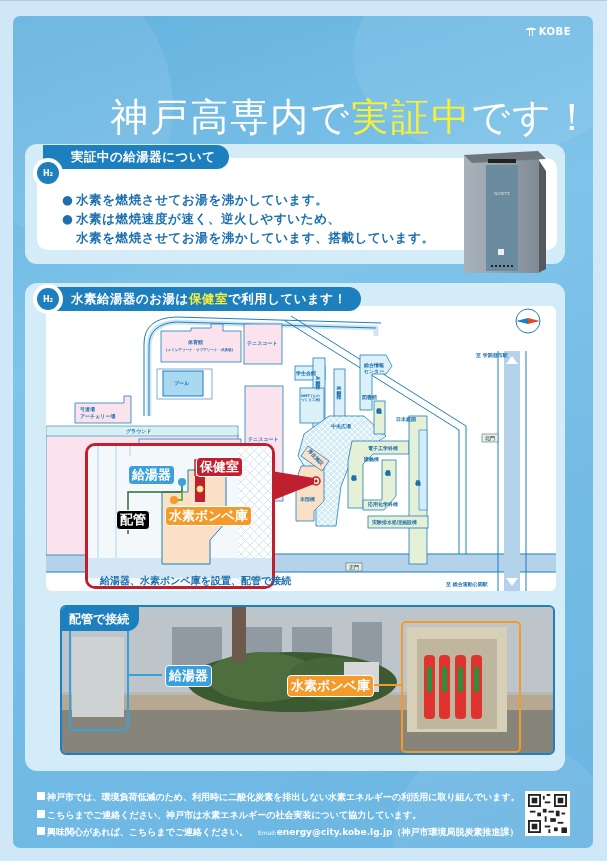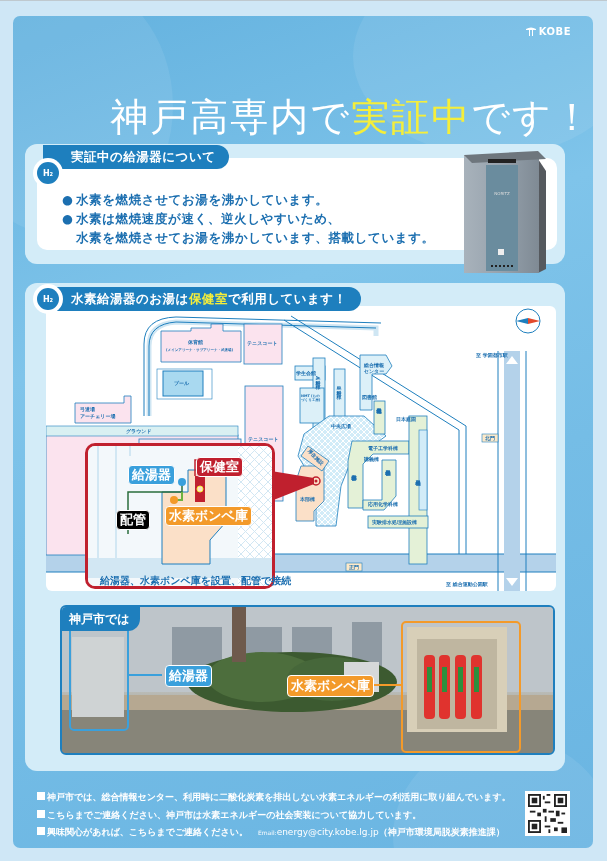--- a/index.html
+++ b/index.html
@@ -81,21 +81,21 @@
     position: absolute; left: 60px; top: 604px; width: 495px; height: 150px;
     border: 2px solid #1e7fbe; border-radius: 6px; overflow: hidden;
     background: linear-gradient(180deg, #b8c0c6 0%, #cdd3d6 45%, #a8a69a 70%, #8f8c84 100%);
   }
   .footer {
     position: absolute; left: 37px; top: 788px; color: #fff; font-size: 9px;
     line-height: 17.5px; font-weight: bold;
   }
   .footer .sq { display: inline-block; width: 8px; height: 8px; background: #fff; margin-right: 2px; vertical-align: -0px; }
   .footer .email-label { font-size: 6px; font-weight: normal; margin-left: 10px; }
-  .footer .email { font-weight: normal; }
+  .footer .email { font-weight: bold; }
   .qr {
     position: absolute; left: 525px; top: 790px; width: 45px; height: 45px;
     background: #fff; padding: 3px;
   }
   .map-label { position: absolute; color: #1c6fb0; font-size: 5px; font-weight: bold; white-space: nowrap; }
   .callout-label {
     position: absolute; font-weight: bold; color: #fff; font-size: 13px; padding: 0 3px;
     border-radius: 4px; white-space: nowrap;
   }
   .photo-label {
@@ -344,27 +344,27 @@
         <rect x="365" y="60" width="5" height="25"></rect>
         <rect x="380" y="60" width="5" height="25"></rect>
         <rect x="396" y="60" width="5" height="25"></rect>
         <rect x="412" y="60" width="5" height="25"></rect>
       </g>
     <rect x="8" y="5" width="58" height="118" rx="4" fill="none" stroke="#3aa0dc" stroke-width="2"></rect>
     <rect x="340" y="15" width="118" height="130" rx="4" fill="none" stroke="#f39a2a" stroke-width="2"></rect>
     <path d="M66 68 L100 68" stroke="#3aa0dc" stroke-width="2"></path>
     <path d="M298 78 L340 78" stroke="#f39a2a" stroke-width="2"></path>
   </svg>
-  <div style="position:absolute;left:0;top:0;height:24px;background:#1e7fbe;color:#fff;font-weight:bold;font-size:12px;padding:0 10px 0 7px;border-radius:0 0 12px 0;display:flex;align-items:center;">神戸市では</div>
+  <div style="position:absolute;left:0;top:0;height:24px;background:#1e7fbe;color:#fff;font-weight:bold;font-size:12px;padding:0 10px 0 7px;border-radius:0 0 12px 0;display:flex;align-items:center;">配管で接続</div>
   <span class="photo-label" style="left:103px;top:58px;background:#3aa0dc;border:1.5px solid #fff;">給湯器</span>
   <span class="photo-label" style="left:225px;top:68px;background:#f39a2a;border:1.5px solid #fff;">水素ボンベ庫</span>
 </div>
 
 <div class="footer">
-  <div><span class="sq"></span><span>神戸市では、総合情報センター、利用時に二酸化炭素を排出しない水素エネルギーの利活用に取り組んでいます。</span></div>
+  <div><span class="sq"></span><span>神戸市では、環境負荷低減のため、利用時に二酸化炭素を排出しない水素エネルギーの利活用に取り組んでいます。</span></div>
   <div><span class="sq"></span><span>こちらまでご連絡ください、神戸市は水素エネルギーの社会実装について協力しています。</span></div>
   <div><span class="sq"></span><span>興味関心があれば、こちらまでご連絡ください。</span><span class="email-label">Email:</span><span class="email">energy@city.kobe.lg.jp</span><span>（神戸市環境局脱炭素推進課）</span></div>
 </div>
 <div class="qr">
   <svg width="39" height="39" viewBox="0 0 21 21">
     <g fill="#222">
       <rect x="0" y="0" width="7" height="7"></rect>
         <rect x="14" y="0" width="7" height="7"></rect>
         <rect x="0" y="14" width="7" height="7"></rect>
     </g>

